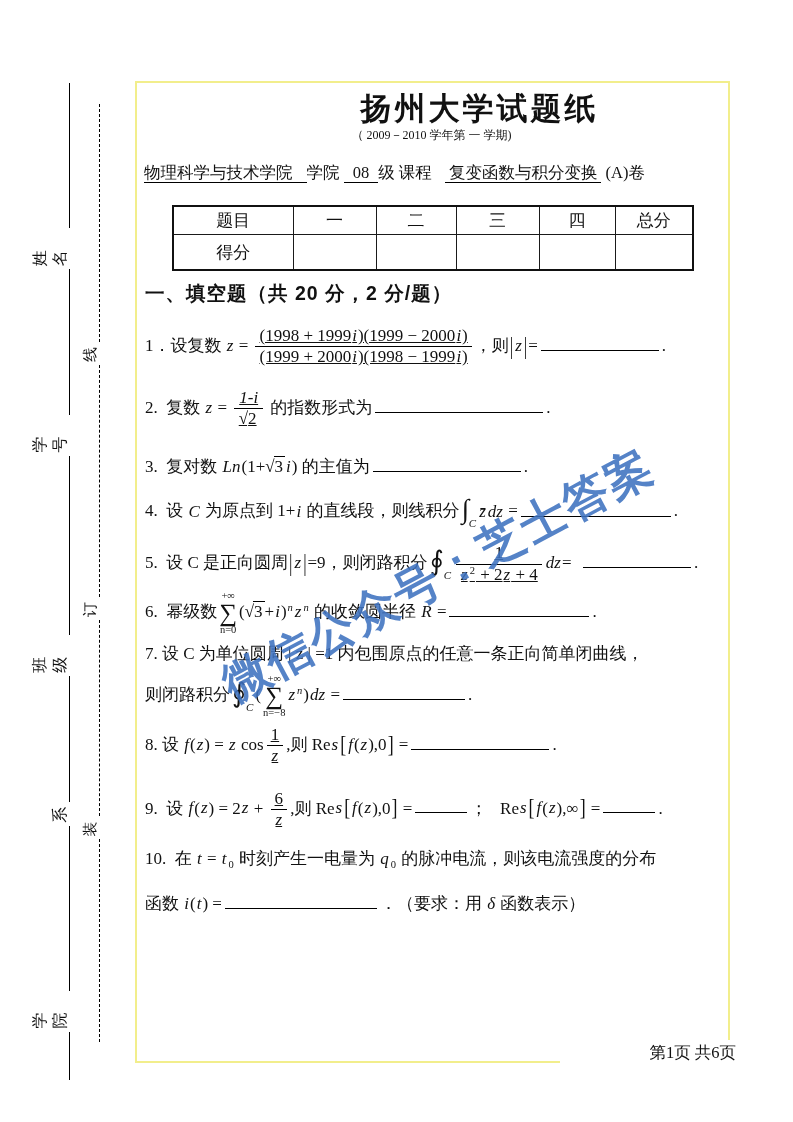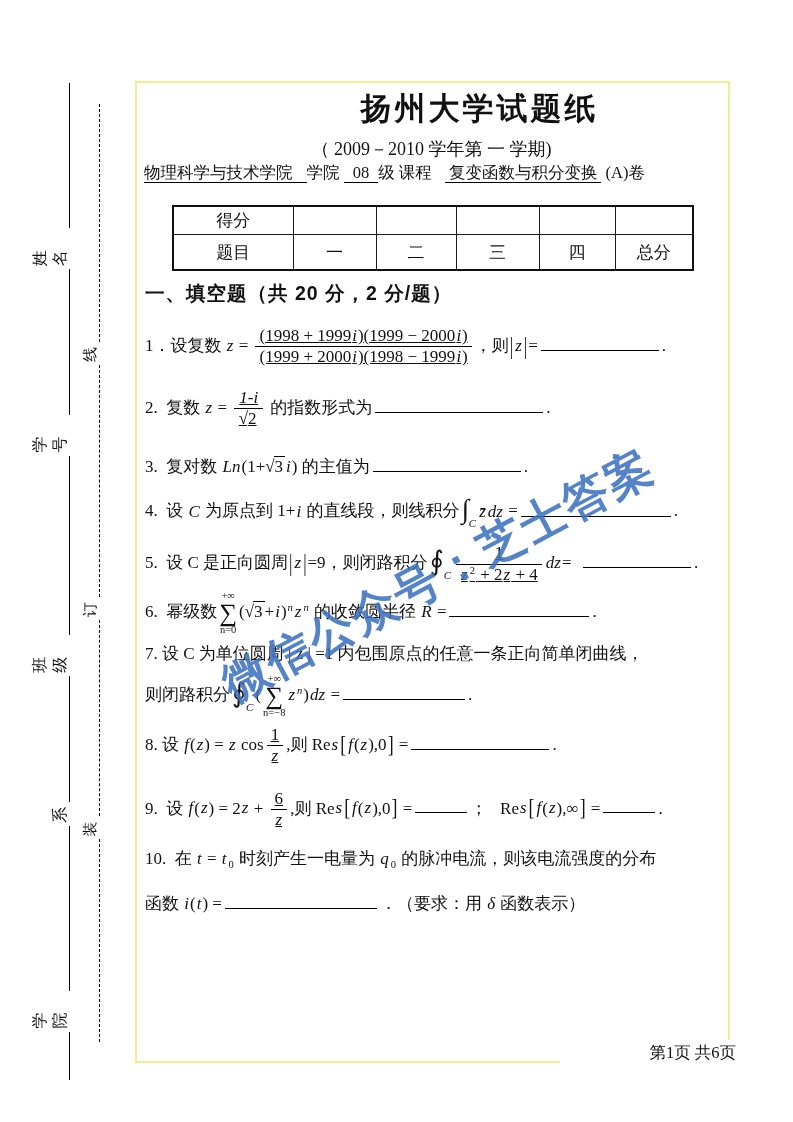--- a/index.html
+++ b/index.html
@@ -5,22 +5,22 @@
   html,body{margin:0;padding:0;background:#fff;}
   #page{position:relative;width:793px;height:1122px;background:#fff;overflow:hidden;
         font-family:"Liberation Serif","DejaVu Serif",serif;color:#111;}
   
   #border-box{position:absolute;left:135px;top:81px;width:591px;height:978px;
               border:2px solid #f2ee8c;z-index:0;}
   
   #title{position:absolute;left:135px;top:88px;width:689px;text-align:center;
          font-family:"Liberation Sans","DejaVu Sans",sans-serif;font-weight:700;
          font-size:31px;letter-spacing:3px;}
-  #subtitle{position:absolute;left:135px;top:137px;width:593px;text-align:center;
-            font-size:18px;}
+  #subtitle{position:absolute;left:135px;top:127px;width:593px;text-align:center;
+            font-size:12px;}
   #course-line{position:absolute;left:144px;top:162px;width:584px;font-size:16.5px;
                white-space:nowrap;}
   #course-line .u{border-bottom:1.4px solid #000;}
   #course-line .u.college{padding-right:14px;}
   #course-line .u.grade{padding:0 9px;}
   #course-line .u.course{padding:0 4px;margin-left:9px;}
   
   #score-table{position:absolute;left:172px;top:205px;border-collapse:collapse;
                font-size:17px;}
   #score-table td{border:1.6px solid #1a1a1a;text-align:center;padding:0;}
@@ -108,34 +108,34 @@
     <colgroup>
         <col style="width:120px">
         <col style="width:83px">
         <col style="width:80px">
         <col style="width:83px">
         <col style="width:76px">
         <col style="width:78px">
       </colgroup>
     <tbody>
         <tr>
-      <td>得分</td>
-      <td></td>
-      <td></td>
-      <td></td>
-      <td></td>
-      <td></td>
-    </tr>
-    <tr>
       <td>题目</td>
       <td>一</td>
       <td>二</td>
       <td>三</td>
       <td>四</td>
       <td>总分</td>
+    </tr>
+    <tr>
+      <td>得分</td>
+      <td></td>
+      <td></td>
+      <td></td>
+      <td></td>
+      <td></td>
     </tr>
   </tbody>
     </table>
 
   <div id="section-heading">一、填空题（共 20 分，2 分/题）</div>
 
   <div id="content">
       <div class="q q1">
         <div class="qline"><span class="t">1．设复数 </span><span class="v">z</span><span class="t"> = </span><span class="frac">
             <span class="num"><span class="t">(1998 + 1999</span><span class="v">i</span><span class="t">)(1999 − 2000</span><span class="v">i</span><span class="t">)</span></span>

